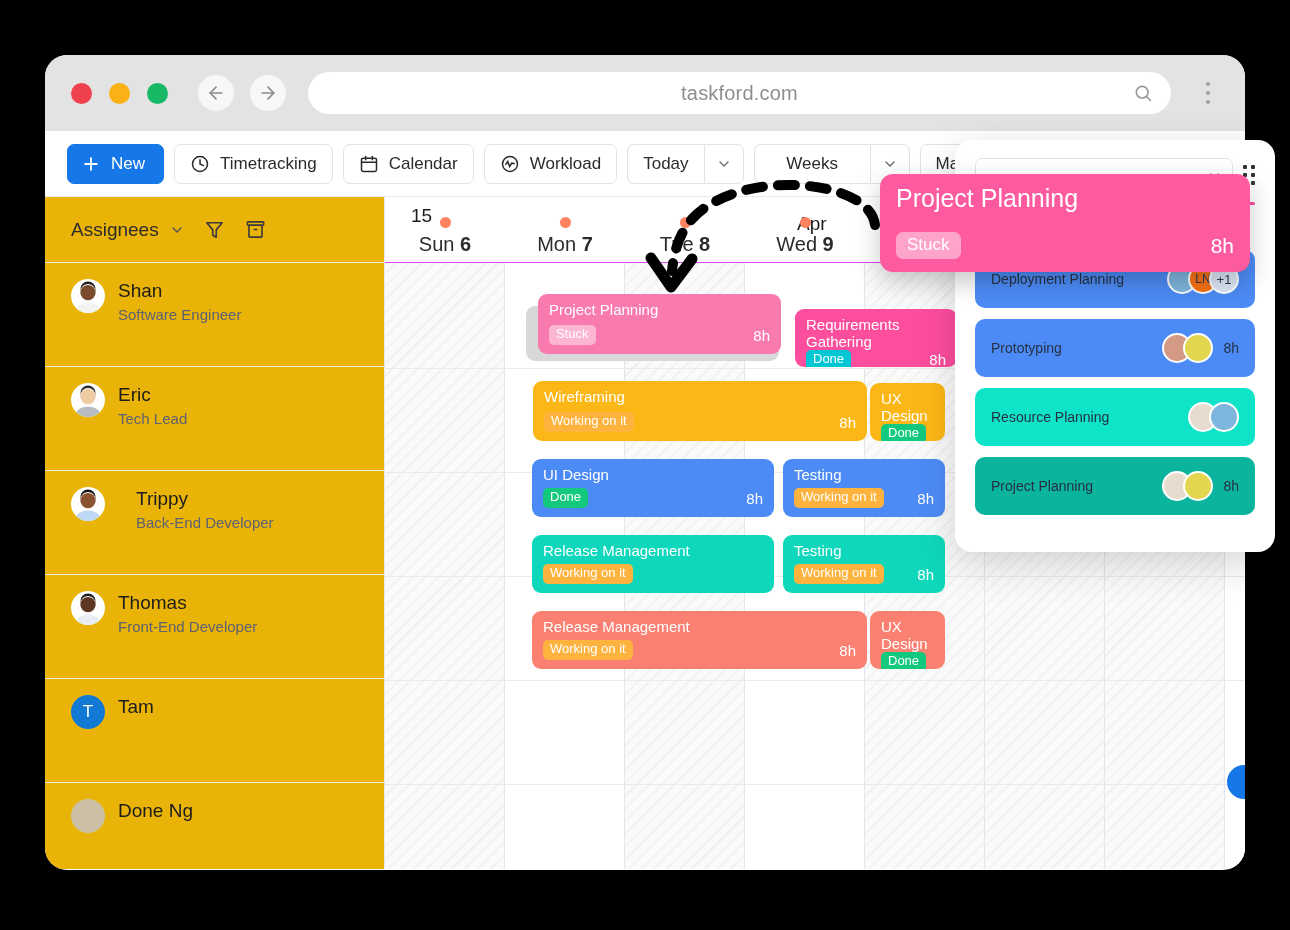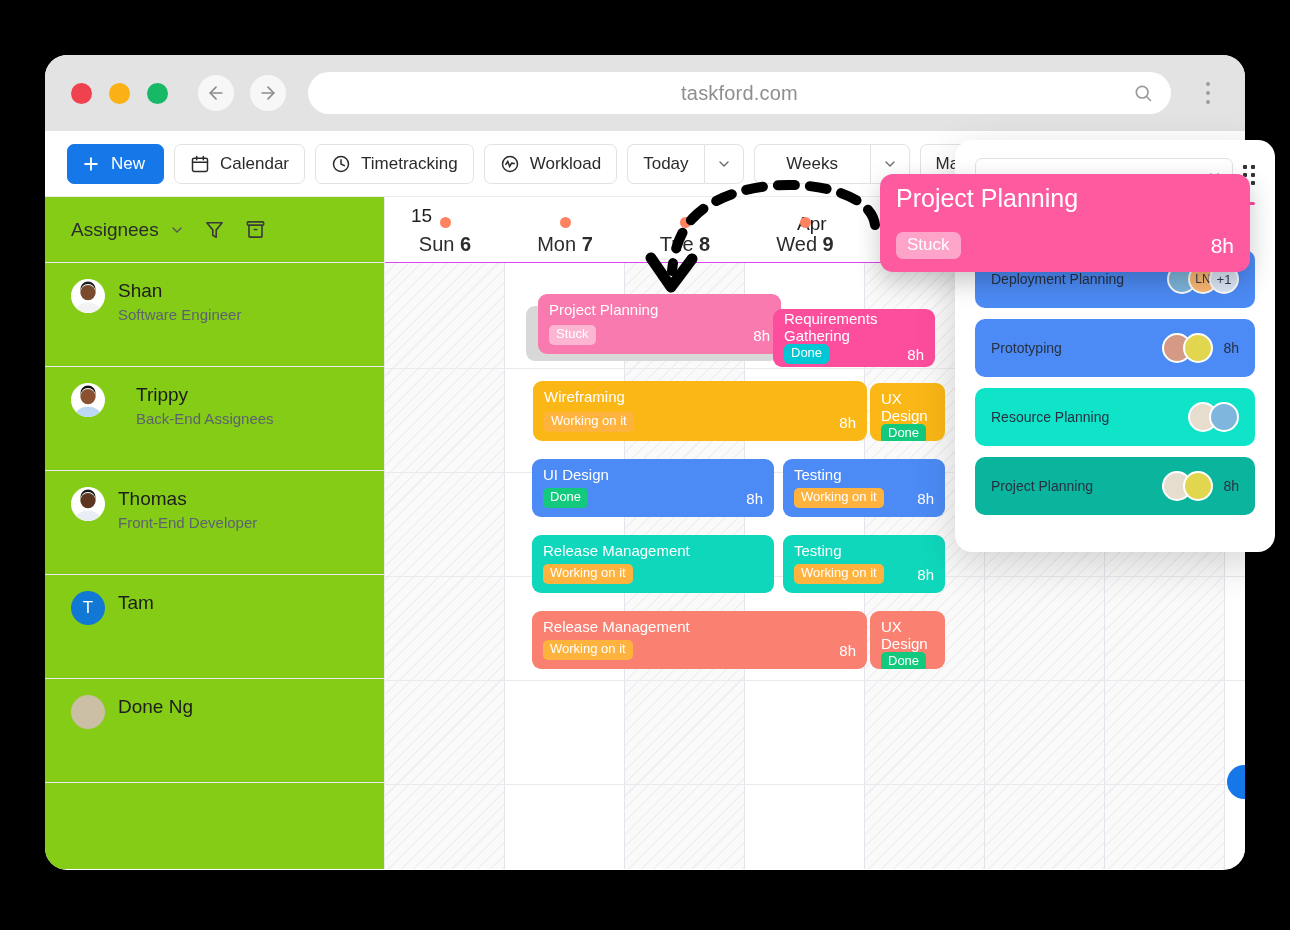--- a/index.html
+++ b/index.html
@@ -80,21 +80,21 @@
     width: 40px; height: 40px; border: 1px solid #e2e2e2; border-radius: 0 7px 7px 0;
     background: #fff; display: flex; align-items: center; justify-content: center;
     color: #6c6c6c; cursor: pointer;
   }
   .tb-group.wide .tb-btn { width: 116px; justify-content: center; }
   .tb-btn.plain { border-radius: 7px; }
 
   
   .app-body { display: flex; height: 672px; position: relative; }
 
-  .left-col { width: 340px; flex: none; border-right: 1px solid #e9e9ee; background: #84cc16; }
+  .left-col { width: 340px; flex: none; border-right: 1px solid #e9e9ee; background: #eab308; }
   .left-head {
     height: 66px; display: flex; align-items: center; gap: 18px;
     padding: 0 26px; border-bottom: 1px solid #e9e9ee;
   }
   .left-head-title {
     font-size: 19px; color: #2c2c2c; display: flex; align-items: center; gap: 10px;
     cursor: pointer;
   }
   .left-head-title svg { width: 16px; height: 16px; color: #555; }
   .hicon { width: 23px; height: 23px; color: #3a3a3a; cursor: pointer; }
@@ -222,21 +222,21 @@
   .av-stack > * {
     width: 30px; height: 30px; border-radius: 50%; border: 2px solid #fff;
     margin-left: -9px; overflow: hidden; flex: none;
   }
   .av-stack > *:first-child { margin-left: 0; }
   .av-plus {
     background: #dfe8f8; color: #2c3a52; font-size: 13px;
     display: flex; align-items: center; justify-content: center;
   }
   .av-ln {
-    background: #fdba74; color: #2c3a52; font-size: 12px;
+    background: #f97316; color: #2c3a52; font-size: 12px;
     display: flex; align-items: center; justify-content: center;
   }
   .ov-blue { background: #4c8bf5; }
   .ov-teal { background: #0fe3c8; }
   .ov-teal-d { background: #0bb49c; }
   .ov-pinkline { position: absolute; left: 20px; right: 20px; top: 62px; height: 3px; background: #fd4d9d; border-radius: 2px; }
 
   .fab {
     position: absolute; right: -16px; bottom: 70px; width: 34px; height: 34px;
     border-radius: 50%; background: #1677e8; z-index: 5;
@@ -281,38 +281,38 @@
         </div>
     </div>
 
     <div class="app-toolbar">
       <div class="tb-btn primary">
         <svg viewBox="0 0 24 24" fill="none" stroke="currentColor" stroke-width="2.2" stroke-linecap="round">
           <line x1="12" y1="5" x2="12" y2="19"></line>
             <line x1="5" y1="12" x2="19" y2="12"></line>
         </svg>
         <span>New</span>
+      </div>
+
+      <div class="tb-btn plain">
+        <svg viewBox="0 0 24 24" fill="none" stroke="currentColor" stroke-width="1.8" stroke-linecap="round">
+          <circle cx="12" cy="12" r="9"></circle>
+            <polyline points="12 7 12 12 16 14"></polyline>
+        </svg>
+        <span>Timetracking</span>
       </div>
 
       <div class="tb-btn plain">
         <svg viewBox="0 0 24 24" fill="none" stroke="currentColor" stroke-width="1.8" stroke-linecap="round">
           <rect x="3" y="5" width="18" height="16" rx="2"></rect>
           <line x1="3" y1="10" x2="21" y2="10"></line>
           <line x1="8" y1="3" x2="8" y2="7"></line>
             <line x1="16" y1="3" x2="16" y2="7"></line>
         </svg>
         <span>Calendar</span>
-      </div>
-
-      <div class="tb-btn plain">
-        <svg viewBox="0 0 24 24" fill="none" stroke="currentColor" stroke-width="1.8" stroke-linecap="round">
-          <circle cx="12" cy="12" r="9"></circle>
-            <polyline points="12 7 12 12 16 14"></polyline>
-        </svg>
-        <span>Timetracking</span>
       </div>
 
       <div class="tb-btn plain">
         <svg viewBox="0 0 24 24" fill="none" stroke="currentColor" stroke-width="1.8" stroke-linecap="round">
           <circle cx="12" cy="12" r="9"></circle>
           <path d="M7 12.5 L9.3 9 L11.6 15 L14 11 L17 11.5"></path>
         </svg>
         <span>Workload</span>
       </div>
 
@@ -371,32 +371,46 @@
                   <path d="M4 40 c2-9 8-12 16-12 s14 3 16 12 z" fill="#f3f3f3"></path>
                   <circle cx="20" cy="16" r="9" fill="#7a4a2c"></circle>
                   <path d="M11 15 a9 9 0 0 1 18 0 l0-3 a9 9 0 0 0 -18 0 z" fill="#1d1d1d"></path>
                 </svg>
               </div>
               <div>
                 <div class="a-name">Shan</div>
                 <div class="a-role">Software Engineer</div>
               </div>
             </div>
+            <div class="assignee-row" style="height: 104px;">
+              <div class="av">
+                <svg viewBox="0 0 40 40">
+                  <rect width="40" height="40" fill="#ffffff"></rect>
+                  <path d="M4 40 c2-9 8-12 16-12 s14 3 16 12 z" fill="#b9bcc0"></path>
+                  <circle cx="20" cy="16" r="9" fill="#f0c9a5"></circle>
+                  <path d="M11 15 a9 9 0 0 1 18 0 l0-3 a9 9 0 0 0 -18 0 z" fill="#2a2a2a"></path>
+                </svg>
+              </div>
+              <div>
+                <div class="a-name">Eric</div>
+                <div class="a-role">Tech Lead</div>
+              </div>
+            </div>
             <div class="assignee-row" style="height: 104px; gap: 31px;">
               <div class="av">
                 <svg viewBox="0 0 40 40">
                   <rect width="40" height="40" fill="#ffffff"></rect>
                   <path d="M4 40 c2-9 8-12 16-12 s14 3 16 12 z" fill="#bdd8f2"></path>
                   <circle cx="20" cy="16" r="9" fill="#8a5230"></circle>
                   <path d="M11 15 a9 9 0 0 1 18 0 l0-3 a9 9 0 0 0 -18 0 z" fill="#111"></path>
                 </svg>
               </div>
               <div>
                 <div class="a-name">Trippy</div>
-                <div class="a-role">Back-End Assignees</div>
+                <div class="a-role">Back-End Developer</div>
               </div>
             </div>
             <div class="assignee-row" style="height: 104px;">
               <div class="av">
                 <svg viewBox="0 0 40 40">
                   <rect width="40" height="40" fill="#ffffff"></rect>
                   <path d="M4 40 c2-9 8-12 16-12 s14 3 16 12 z" fill="#e9eef4"></path>
                   <circle cx="20" cy="16" r="9" fill="#5c3620"></circle>
                   <path d="M11 15 a9 9 0 0 1 18 0 l0-3 a9 9 0 0 0 -18 0 z" fill="#1a1a1a"></path>
                 </svg>
@@ -452,21 +466,21 @@
 
           <div class="ghost" style="left:141px; top:43px; width:253px; height:55px;"></div>
 
           <div class="card c-pink-soft" style="left:153px; top:31px; width:243px; height:60px;">
             <div class="ct">Project Planning</div>
             <div class="cbot">
               <span class="chip stuck">Stuck</span>
               <span class="hrs">8h</span>
             </div>
           </div>
-          <div class="card c-pink" style="left:388px; top:46px; width:162px; height:58px;justify-content:center;">
+          <div class="card c-pink" style="left:410px; top:46px; width:162px; height:58px;">
             <div class="ct">Requirements Gathering</div>
             <div class="cbot">
               <span class="chip done">Done</span>
               <span class="hrs">8h</span>
             </div>
           </div>
 
           <div class="card c-amber" style="left:148px; top:118px; width:334px; height:60px;">
             <div class="ct">Wireframing</div>
             <div class="cbot">

